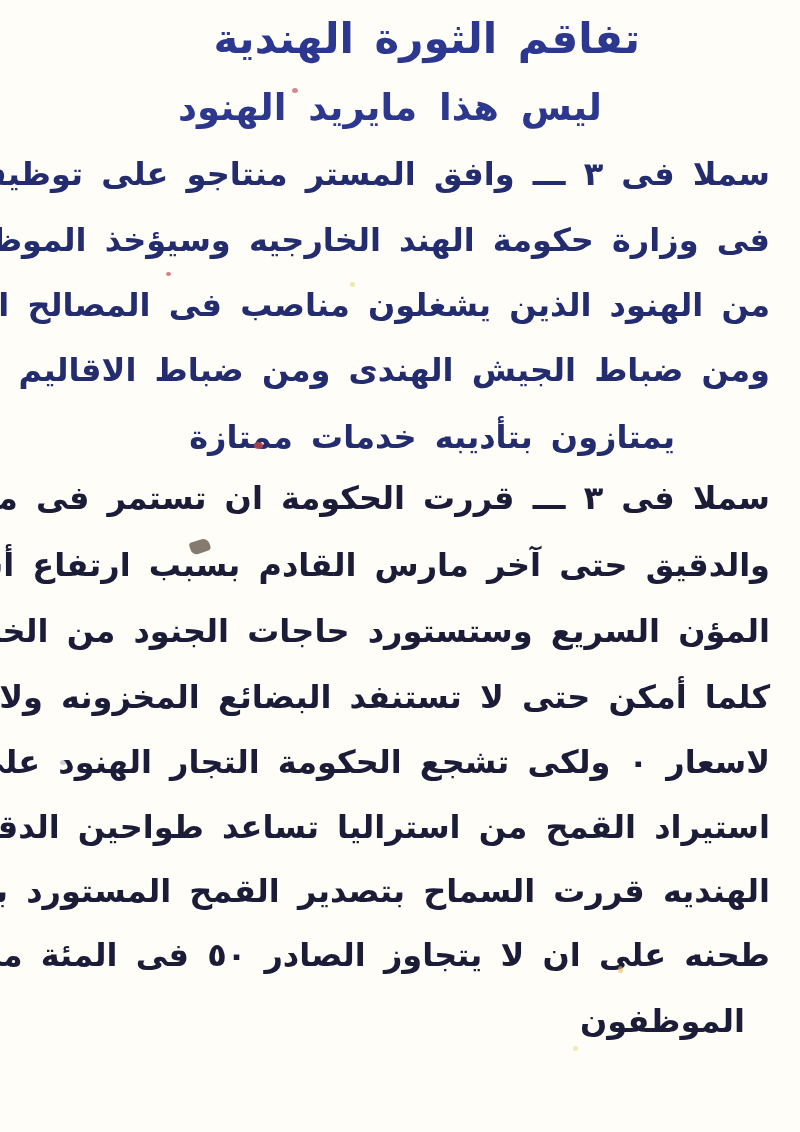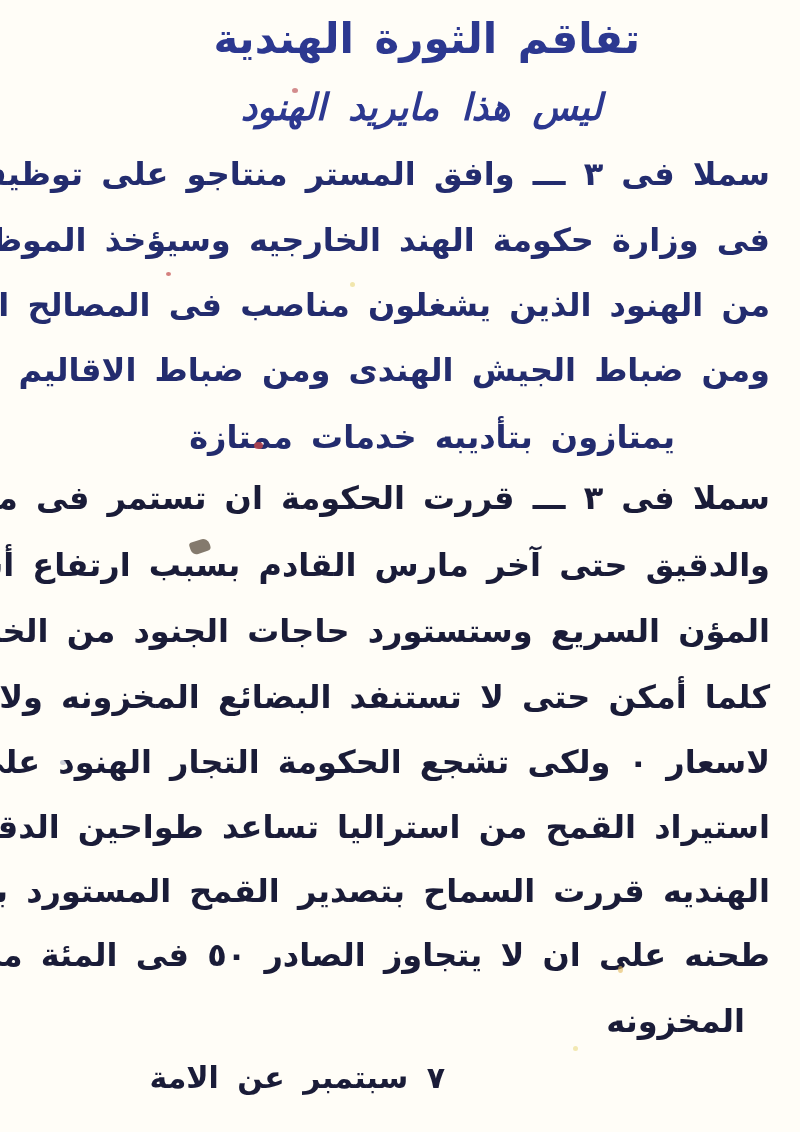--- a/index.html
+++ b/index.html
@@ -26,21 +26,20 @@
     top:14px;right:160px;
     font-size:42px;
     color:var(--c-ink_heading,#2c3890);
     word-spacing:6px;
   }
   .subtitle{
     top:86px;right:198px;
     font-size:37px;
     color:var(--c-ink_heading,#2c3890);
     word-spacing:9px;
-    font-style:italic;
   }
   .body-line{
     right:30px;
     font-size:32px;
     word-spacing:7px;
     color:var(--c-ink_body_dark,#1a1c38);
   }
   .ink-blue{ color:var(--c-ink_body_blue,#232c6e); }
   .bl0{top:155px;}
   .bl1{top:221px;}
@@ -94,23 +93,22 @@
   <p class="line body-line ink-blue bl3">ومن ضباط الجيش الهندى ومن ضباط الاقاليم الذين</p>
   <p class="line body-line ink-blue bl4">يمتازون بتأديبه خدمات ممتازة</p>
   <p class="line body-line bl5">سملا فى ٣ ـــ قررت الحكومة ان تستمر فى منع تصدير القمح</p>
   <p class="line body-line bl6">والدقيق حتى آخر مارس القادم بسبب ارتفاع أسعار</p>
   <p class="line body-line bl7">المؤن السريع وستستورد حاجات الجنود من الخارج</p>
   <p class="line body-line bl8">كلما أمكن حتى لا تستنفد البضائع المخزونه ولا ترتفع</p>
   <p class="line body-line bl9">لاسعار ٠ ولكى تشجع الحكومة التجار الهنود على</p>
   <p class="line body-line bl10">استيراد القمح من استراليا تساعد طواحين الدقيق</p>
   <p class="line body-line bl11">الهنديه قررت السماح بتصدير القمح المستورد بعد</p>
   <p class="line body-line bl12">طحنه على ان لا يتجاوز الصادر ٥٠ فى المئة من القمح</p>
-  <p class="line body-line bl13">المخزونه</p>
+  <p class="line body-line bl13">الموظفون</p>
 
-  <p class="line footer-line">٧ سبتمبر عن الامة</p>
 
   <span class="smudge"></span>
   <span class="speck red-dot-1"></span>
   <span class="speck red-dot-2"></span>
   <span class="speck red-dot-3"></span>
   <span class="speck yellow-dot-1"></span>
   <span class="speck yellow-dot-2"></span>
   <span class="speck yellow-dot-3"></span>
   <span class="speck gray-dot-1"></span>
 

